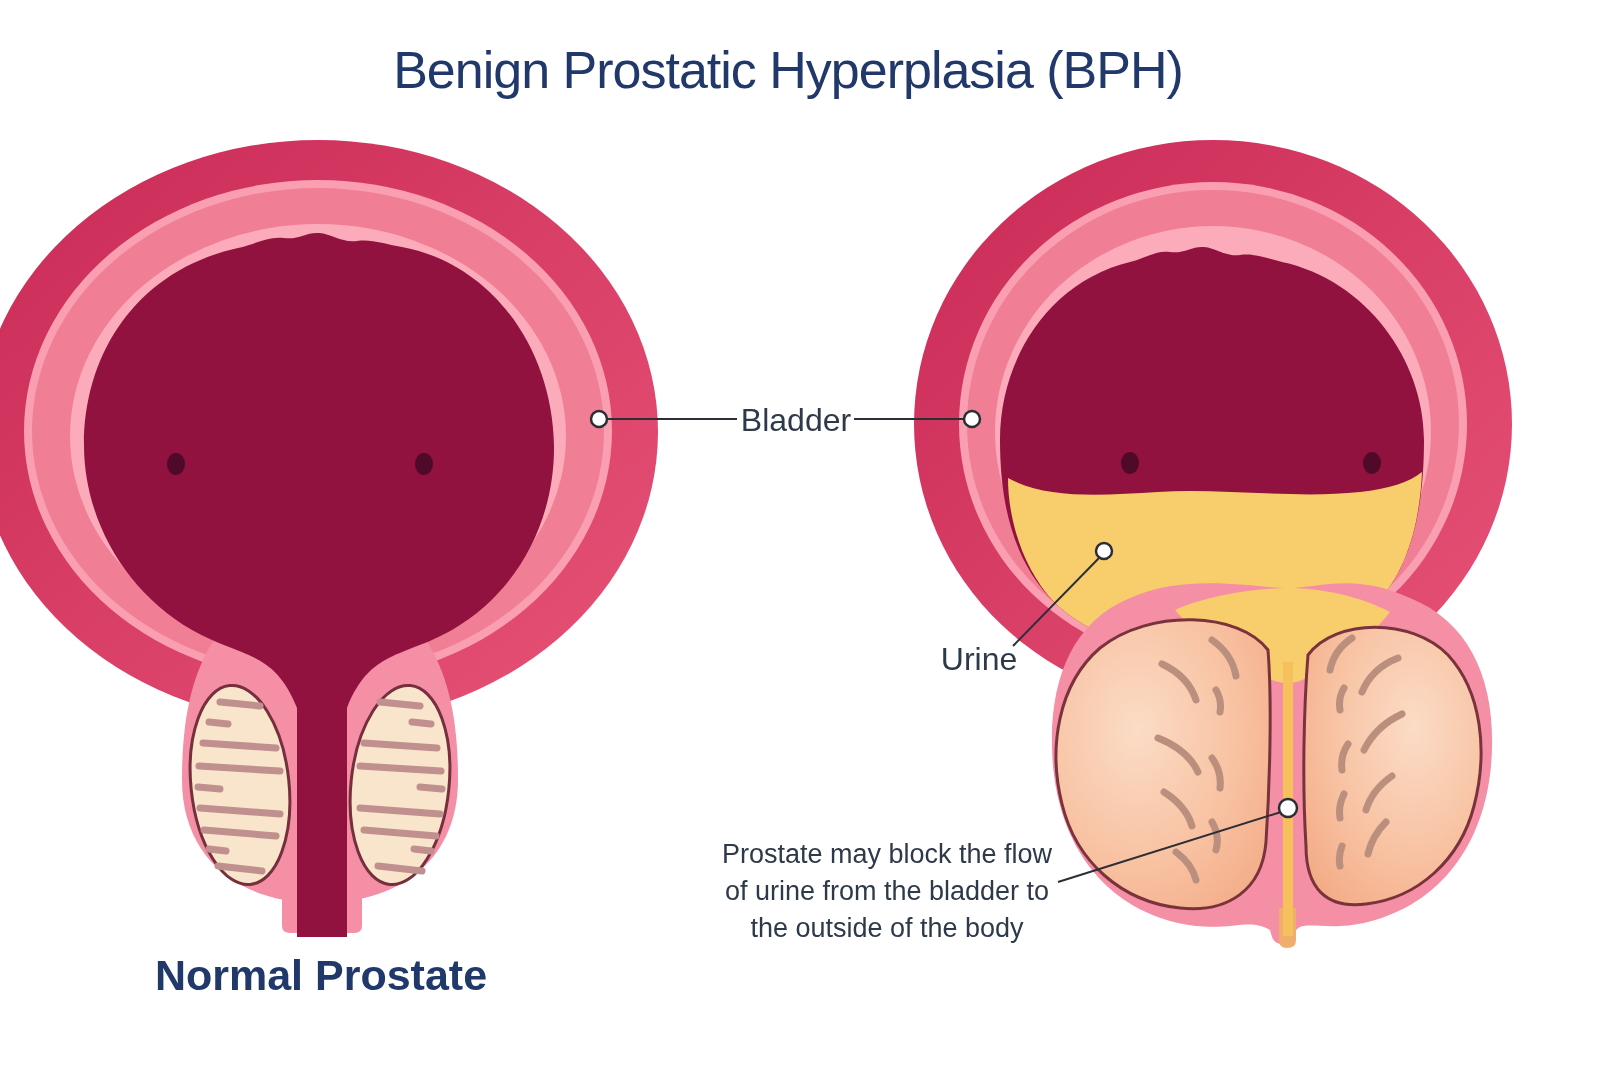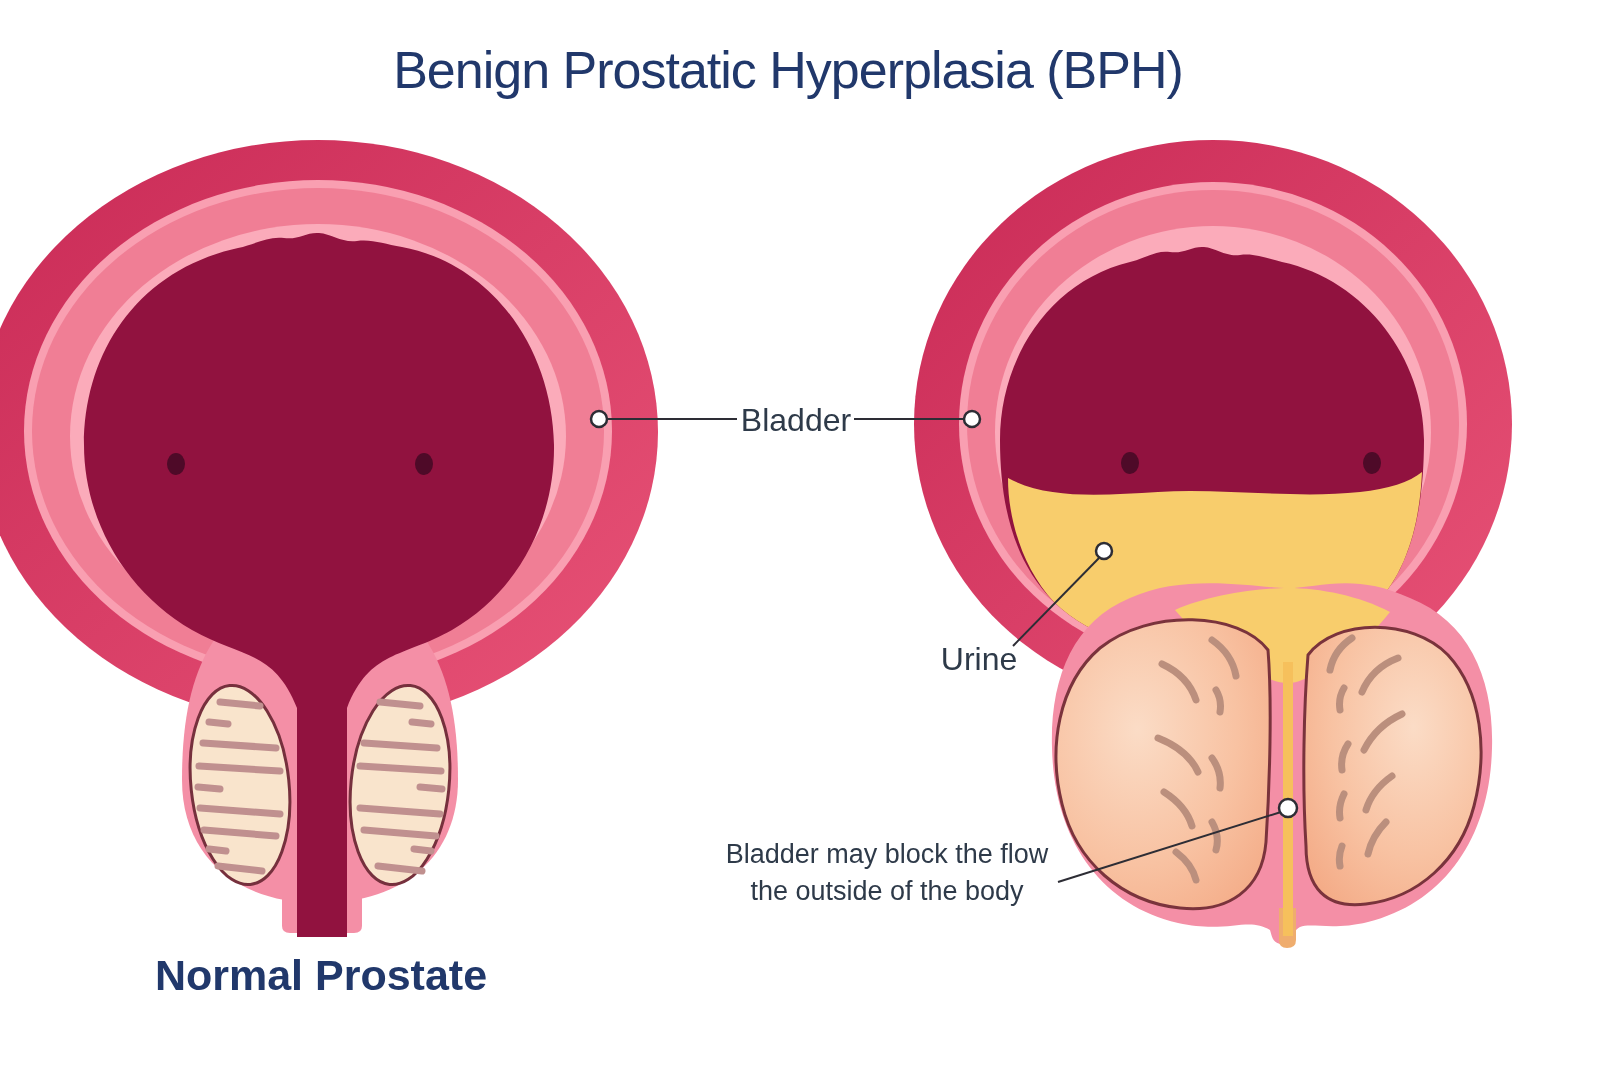--- a/index.html
+++ b/index.html
@@ -136,20 +136,21 @@
     </g>
   </svg>
 
   <div class="txt title">Benign Prostatic Hyperplasia (BPH)</div>
 
   <div class="txt anno bladder">Bladder</div>
 
   <div class="txt anno urine">Urine</div>
 
   <div class="note">
-    <div>Bladder may block the flow</div>
+    <div>Prostate may block the flow</div>
+    <div>of urine from the bladder to</div>
     <div>the outside of the body</div>
   </div>
 
   <div class="txt caption normal">Normal Prostate</div>
 
 
 </div>
 
 </body></html>

